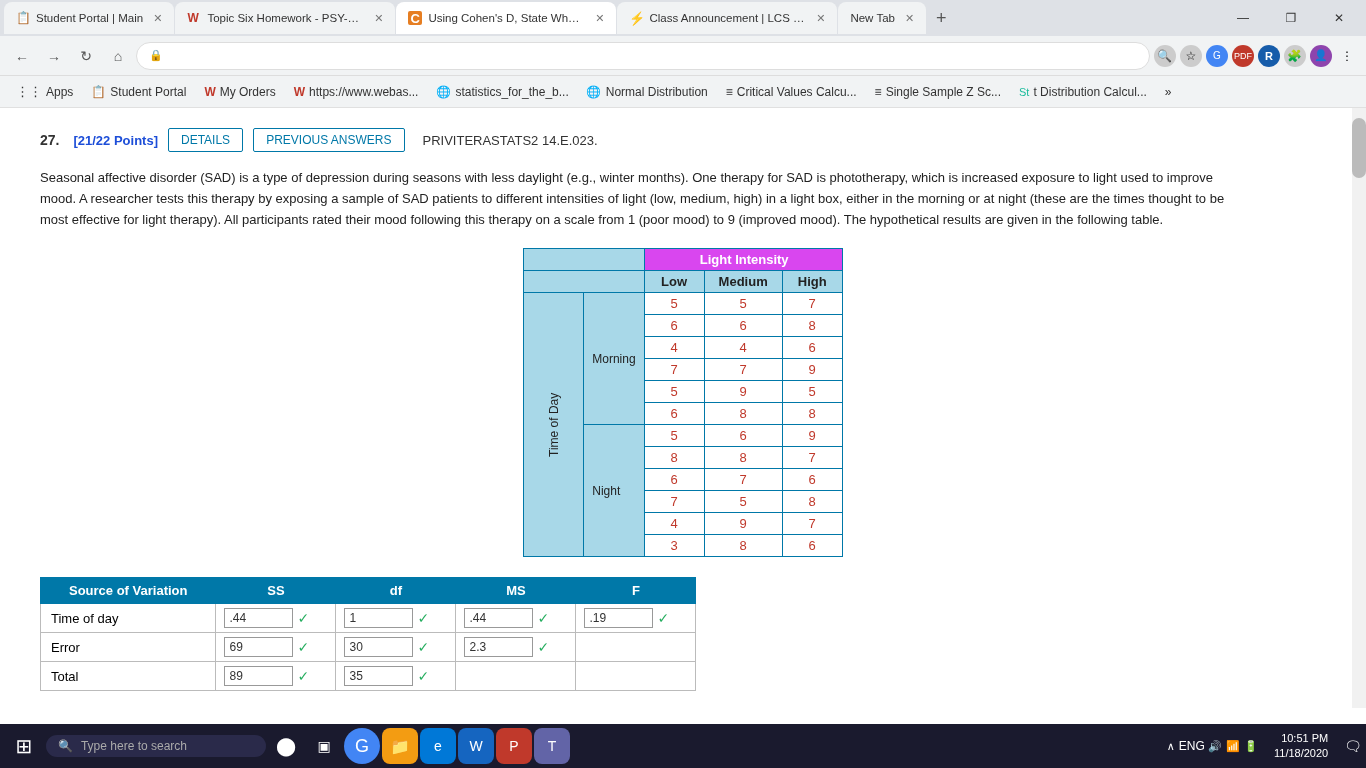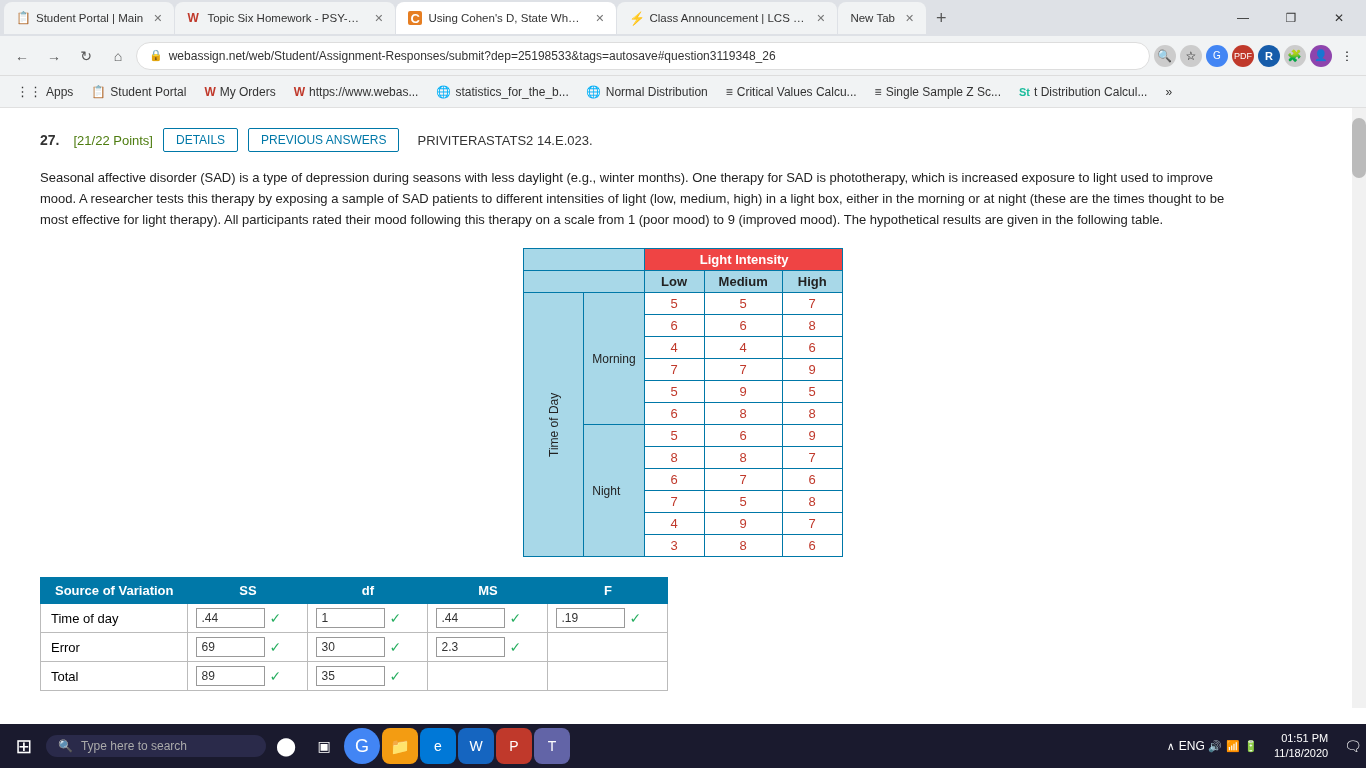--- a/index.html
+++ b/index.html
@@ -105,23 +105,23 @@
       margin-bottom: 16px;
       flex-wrap: wrap;
     }
     .question-number {
       font-weight: bold;
       font-size: 14px;
       color: #333;
       margin-right: 4px;
     }
     .points-badge {
-      font-weight: normal;
+      font-weight: bold;
       font-size: 13px;
-      color: #4d7c0f;
+      color: #1d4ed8;
     }
     .btn-outline {
       border: 1px solid #0078a8;
       background: #fff;
       color: #0078a8;
       padding: 4px 12px;
       font-size: 12px;
       cursor: pointer;
       border-radius: 2px;
     }
@@ -156,21 +156,21 @@
       padding: 3px 14px;
       text-align: center;
       min-width: 60px;
     }
     .data-table th {
       background: #0078a8;
       color: #fff;
       font-weight: bold;
     }
     .data-table .header-intensity {
-      background: #ef4444;
+      background: #d946ef;
       color: #fff;
       text-align: center;
       padding-left: 16px;
     }
     .data-table .row-label {
       background: #a8d8e8;
       color: #222;
       font-size: 12px;
       text-align: left;
       padding: 3px 8px;
@@ -198,21 +198,21 @@
     .ftable-wrapper {
       margin-bottom: 20px;
     }
     .ftable {
       border-collapse: collapse;
       font-size: 13px;
     }
     .ftable th {
       background: #0078a8;
       color: #fff;
-      padding: 5px 14px;
+      padding: 5px 28px;
       border: 1px solid #0078a8;
       font-weight: bold;
     }
     .ftable td {
       border: 1px solid #bbb;
       padding: 4px 8px;
       text-align: center;
       background: #fff;
     }
     .ftable .row-label-cell {
@@ -352,21 +352,20 @@
     </div>
   </div>
 
   <div class="address-bar">
     <div class="nav-btn">←</div>
     <div class="nav-btn">→</div>
     <div class="nav-btn">↻</div>
     <div class="nav-btn">⌂</div>
     <div class="url-box">
       <span class="lock-icon">🔒</span>
-      <span>webassign.net/web/Student/Assignment-Responses/submit?dep=25198533&amp;tags=autosave#question3119348_26</span>
     </div>
     <div class="ext-icons">
       <div class="ext-icon" style="font-size:12px;">🔍</div>
       <div class="ext-icon" style="font-size:12px;">☆</div>
       <div class="ext-icon" style="background:#4285f4; color:#fff; font-size:10px;">G</div>
       <div class="ext-icon" style="background:#c0392b; color:#fff; font-size:9px;">PDF</div>
       <div class="ext-icon" style="background:#165caa; color:#fff; font-size:11px; font-weight:bold;">R</div>
       <div class="ext-icon" style="font-size:12px;">🧩</div>
       <div class="ext-icon" style="background:#8e44ad; color:#fff; font-size:11px;">👤</div>
       <div class="ext-icon" style="font-size:12px; background:none;">⋮</div>
@@ -400,21 +399,21 @@
     </div>
     <div class="bookmark-item">
       <span>≡</span>
       <span>Critical Values Calcu...</span>
     </div>
     <div class="bookmark-item">
       <span>≡</span>
       <span>Single Sample Z Sc...</span>
     </div>
     <div class="bookmark-item">
-      <span style="font-size:11px; color:#1abc9c; font-weight:bold;">St</span>
+      <span style="font-size:11px; color:#1abc9c; font-weight:normal;">St</span>
       <span>t Distribution Calcul...</span>
     </div>
     <div class="bookmark-item">»</div>
   </div>
 
 </div>
 
 <div class="page-content" style="padding-bottom: 60px;">
 
   <div class="question-header">
@@ -627,18 +626,18 @@
   <div class="taskbar-app-icon" style="background:#6264a7; color:#fff; font-size:14px; border-radius:8px;">T</div>
   <div style="margin-left:auto; display:flex; align-items:center; gap:8px;">
     <div class="taskbar-sys">
       <span style="cursor:pointer;">∧</span>
       <span style="cursor:pointer; font-size:12px;">ENG</span>
       <span style="cursor:pointer;">🔊</span>
       <span style="cursor:pointer;">📶</span>
       <span style="cursor:pointer;">🔋</span>
     </div>
     <div class="taskbar-time">
-      <div>01:51 PM</div>
+      <div>10:51 PM</div>
       <div>11/18/2020</div>
     </div>
     <span style="color:#fff; font-size:14px; cursor:pointer;">🗨</span>
   </div>
 </div>
 
 </body></html>

